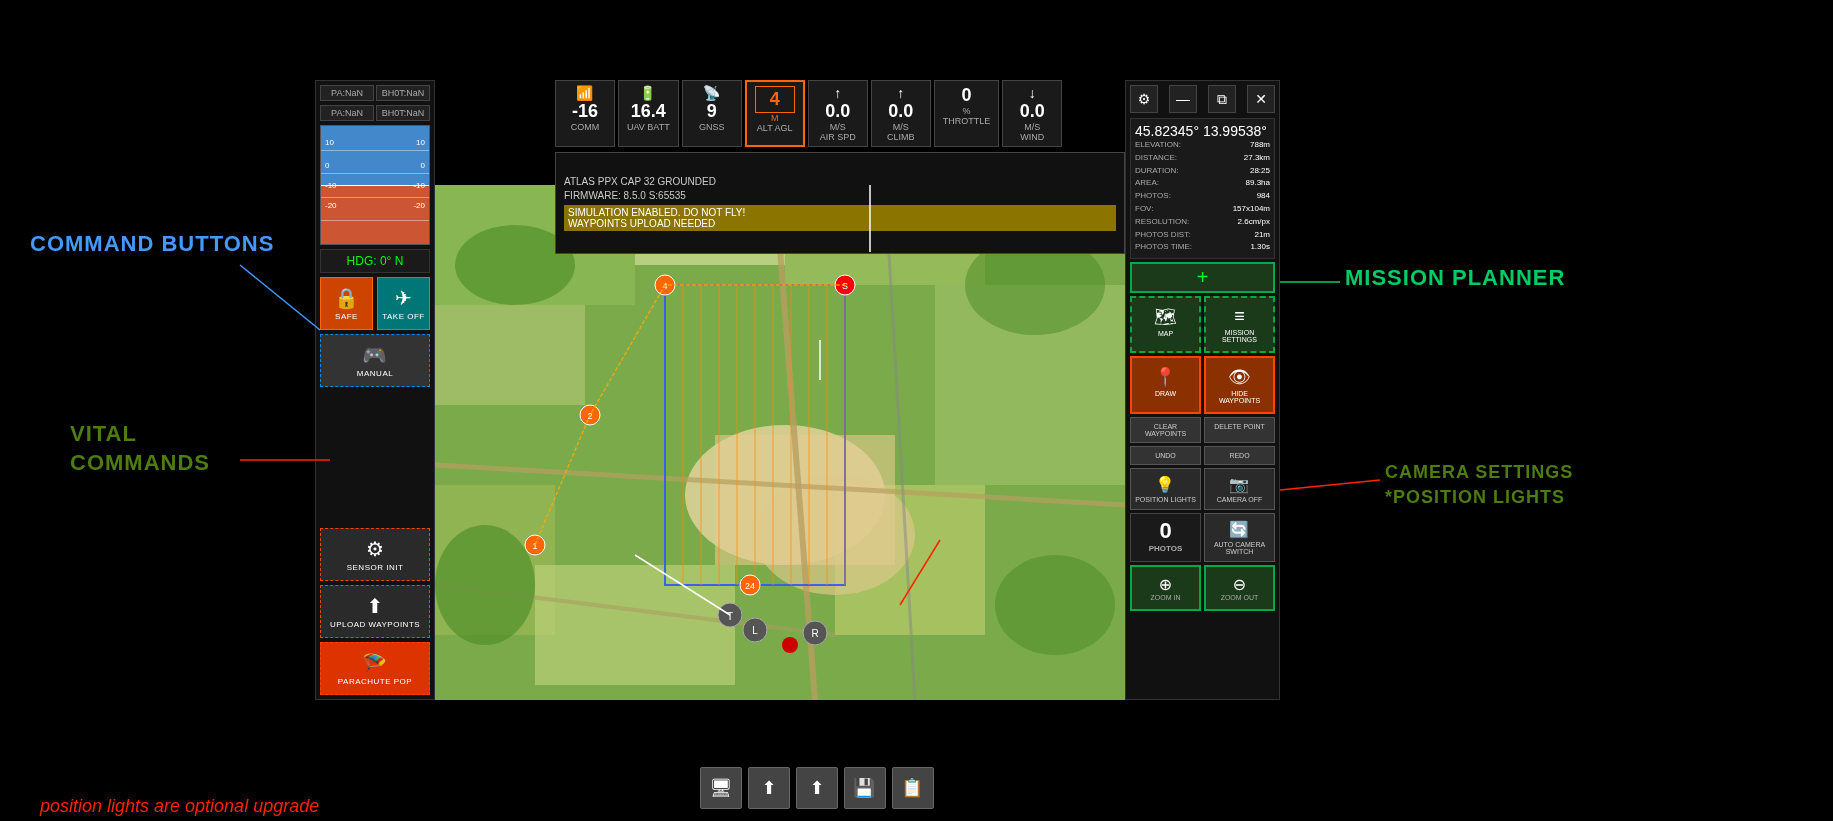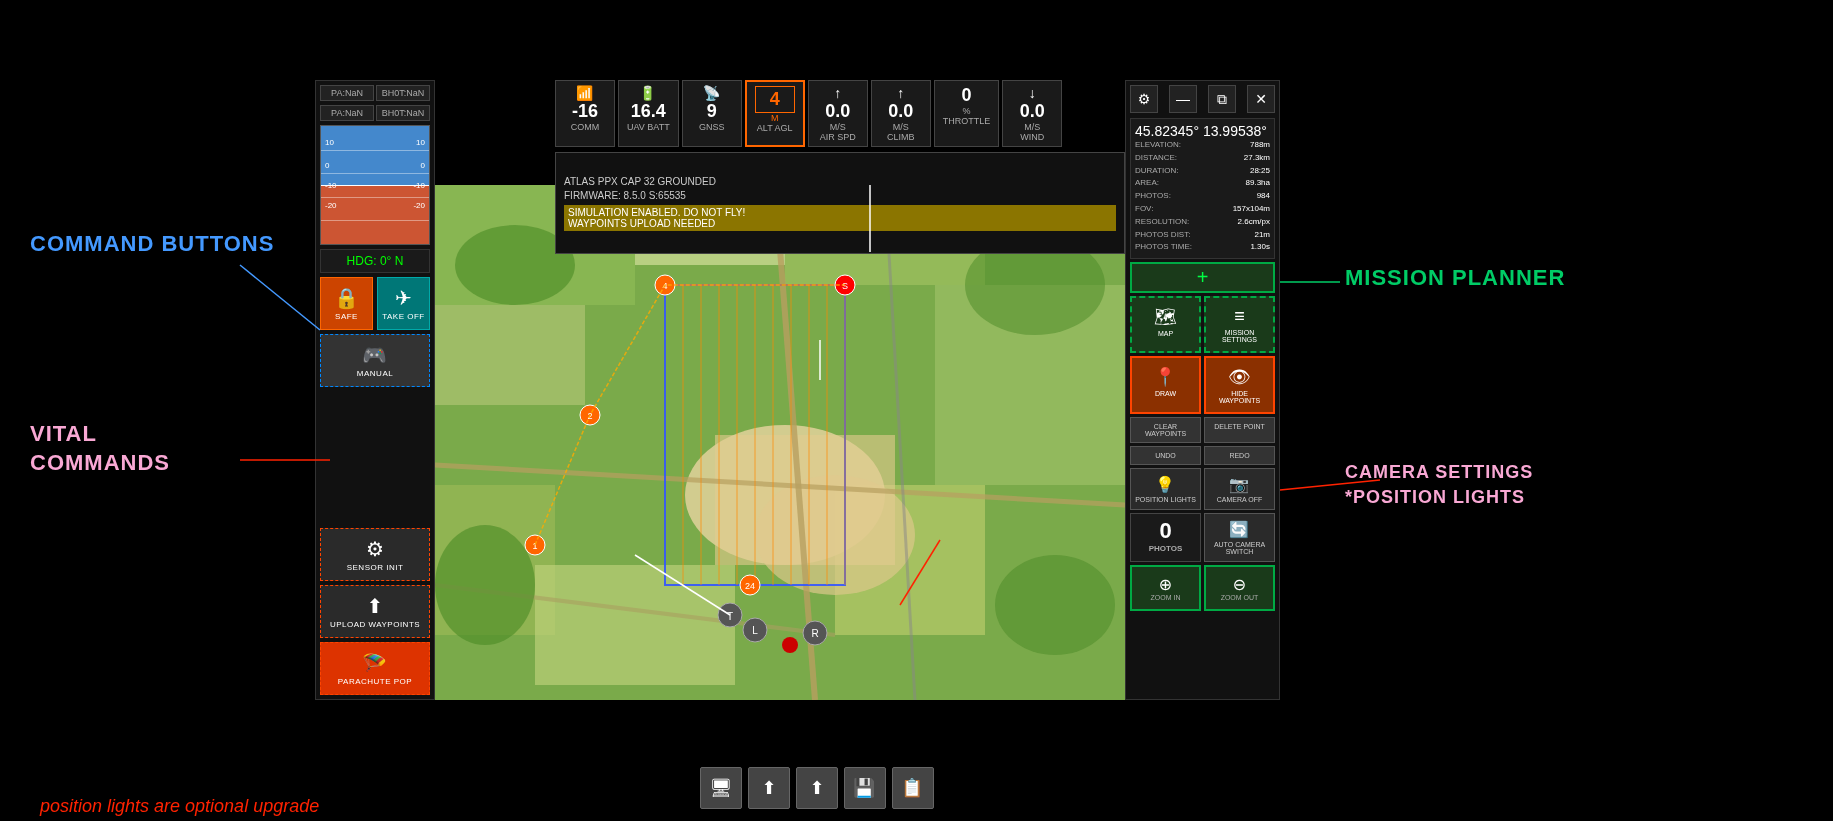--- a/index.html
+++ b/index.html
@@ -297,21 +297,21 @@
     .zoom-btn .zoom-label { font-size: 7px; text-transform: uppercase; color: #aaa; }
 
     
     .annotation {
       position: absolute;
       font-weight: bold;
       font-size: 22px;
       letter-spacing: 1px;
     }
     .annotation.blue { color: #4499ff; }
-    .annotation.red { color: #f9a8d4; }
+    .annotation.red { color: #4d7c0f; margin-left: 40px; }
     .annotation.green { color: #00cc66; margin-top: 10px; }
     .annotation.white { color: #fff; }
 
     
     .bottom-toolbar {
       position: absolute;
       bottom: 12px;
       left: 700px;
       display: flex;
       gap: 6px;

